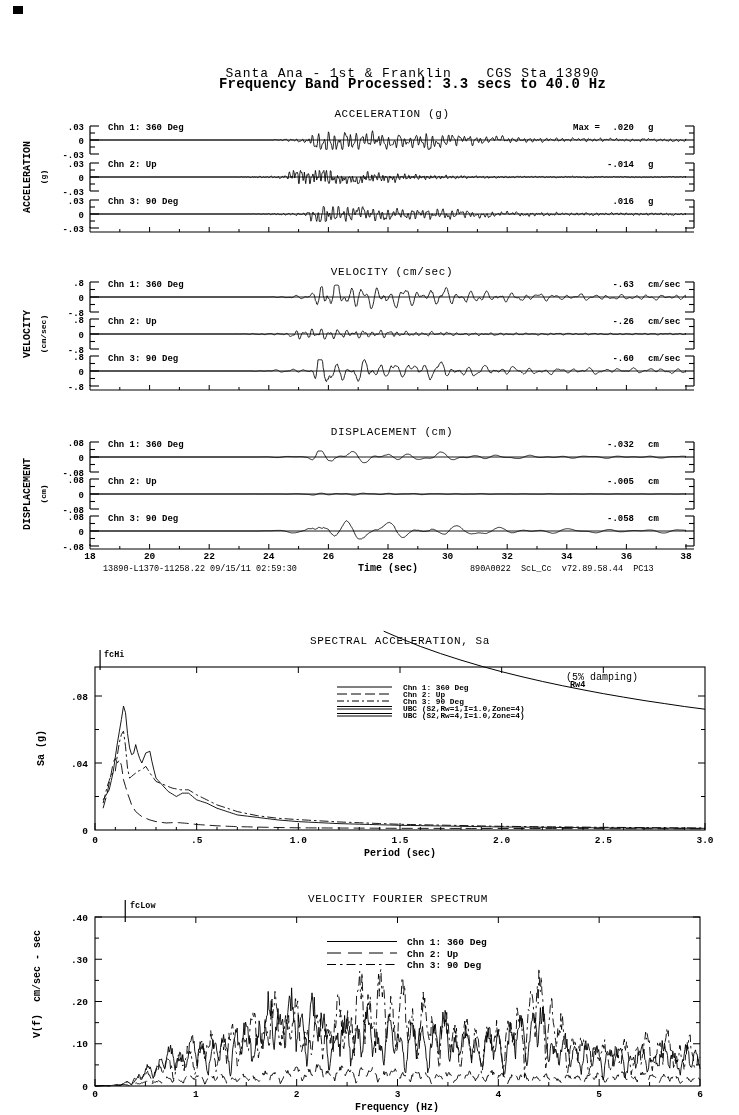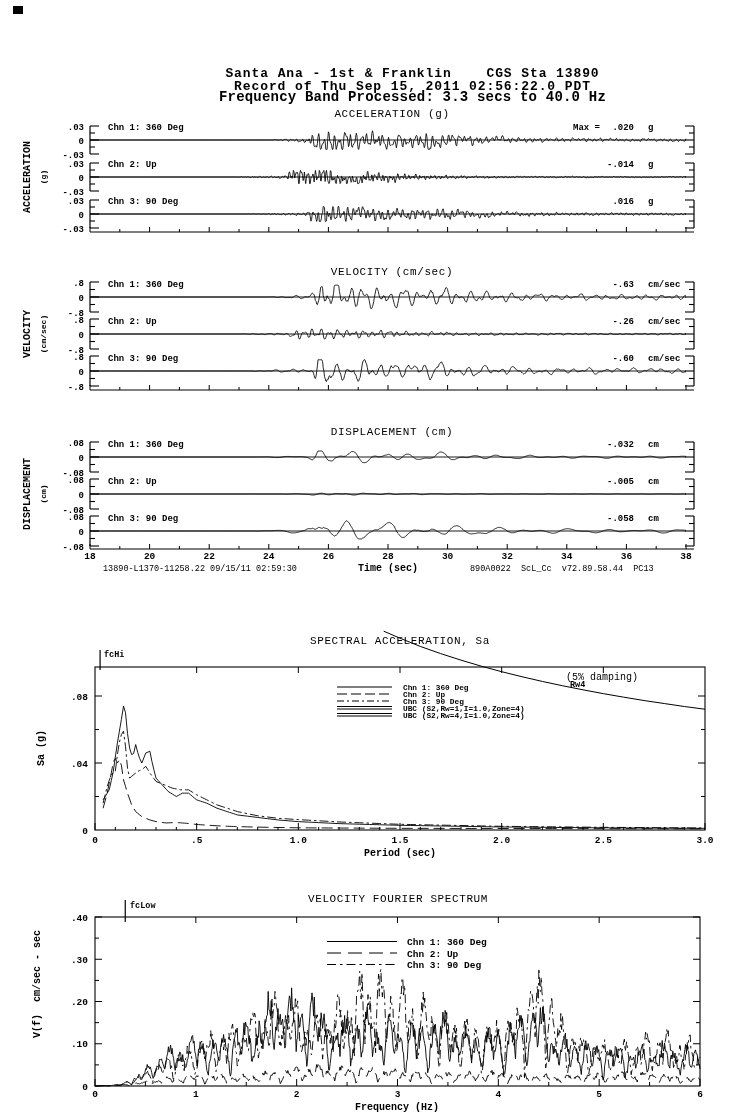--- a/index.html
+++ b/index.html
@@ -1,40 +1,39 @@
 <!DOCTYPE html>
 <html><head>
 <meta charset="utf-8">
 <style>
   html,body{margin:0;padding:0;background:#fff;}
   body{width:739px;height:1115px;position:relative;font-family:"Liberation Mono","DejaVu Sans Mono",monospace;color:#000;}
   .corner{position:absolute;left:13px;top:6px;width:10px;height:8px;background:#000;}
   .header{position:absolute;top:67px;left:85px;width:655px;text-align:center;}
-  .h1{font-size:13px;line-height:13px;letter-spacing:0.9px;white-space:pre;font-weight:bold;}
+  .h1{font-size:13px;line-height:13px;letter-spacing:0.9px;white-space:pre;}
   .h2{font-size:14px;line-height:9.6px;font-weight:bold;letter-spacing:0.2px;white-space:pre;}
   svg{position:absolute;top:0;left:0;}
   svg text{fill:#000;font-family:"Liberation Mono","DejaVu Sans Mono",monospace;white-space:pre;}
   .st11{font-size:11px;letter-spacing:0.6px;}
   .st10b{font-size:10px;font-weight:bold;}
   .st10{font-size:10px;}
   .st95b{font-size:9.5px;font-weight:bold;}
   .st9b{font-size:9px;font-weight:bold;}
   .st85b{font-size:8.5px;font-weight:bold;}
   .st85{font-size:8.5px;}
   .st8b{font-size:8px;font-weight:bold;}
   .st78b{font-size:7.8px;font-weight:bold;}
 </style>
 </head>
 <body>
 
 <div class="corner"></div>
 
 <div class="header">
   <div class="h1">Santa Ana - 1st &amp; Franklin    CGS Sta 13890</div>
-  <div class="h1">Record of Thu Sep 15, 2011 02:56:22.0 PDT</div>
   <div class="h2">Frequency Band Processed: 3.3 secs to 40.0 Hz</div>
 </div>
 
 <svg id="plot" width="739" height="1115" viewBox="0 0 739 1115">
 
   <g id="ts-axes">
       <line x1="90" y1="126" x2="90" y2="154" stroke="#000" stroke-width="1.2"></line>
       <line x1="694" y1="126" x2="694" y2="154" stroke="#000" stroke-width="1.2"></line>
       <line x1="90" y1="126" x2="99" y2="126" stroke="#000" stroke-width="1.1"></line>
       <line x1="685" y1="126" x2="694" y2="126" stroke="#000" stroke-width="1.1"></line>

